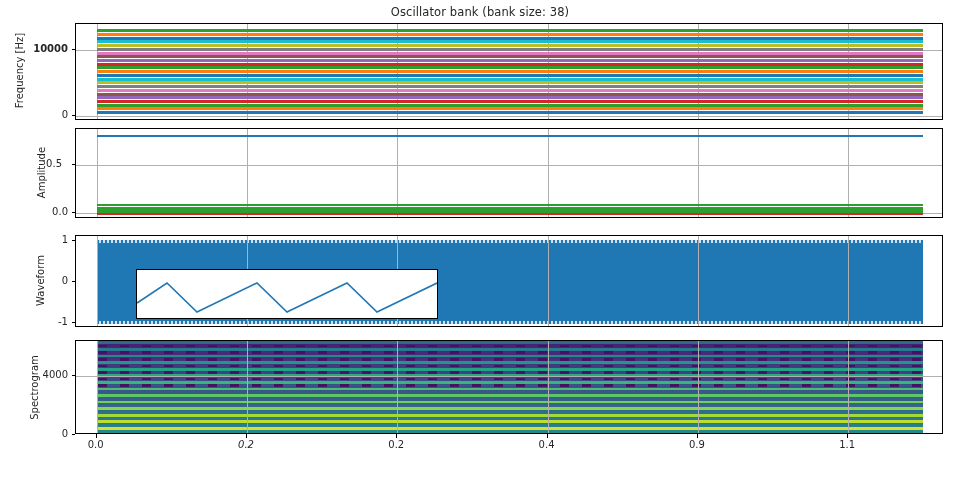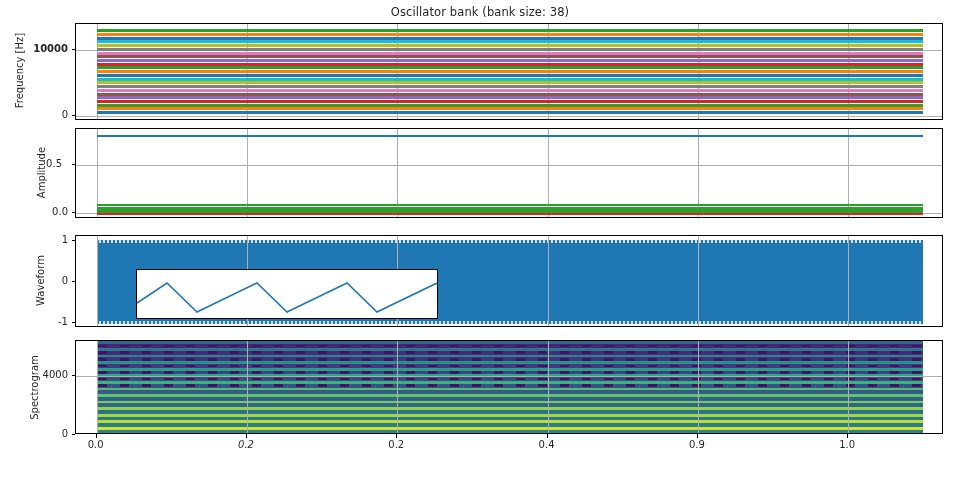--- a/index.html
+++ b/index.html
@@ -376,17 +376,17 @@
       <div class="xtick" style="left: 70.6667px; width: 50px; top: 440px;">0.0</div>
       <div class="tickmark-x" style="left: 95.6667px; top: 434px;"></div>
       <div class="xtick" style="left: 220.97px; width: 50px; top: 440px; font-style: italic;">0.2</div>
       <div class="tickmark-x" style="left: 245.97px; top: 434px;"></div>
       <div class="xtick" style="left: 371.273px; width: 50px; top: 440px;">0.2</div>
       <div class="tickmark-x" style="left: 396.273px; top: 434px;"></div>
       <div class="xtick" style="left: 521.576px; width: 50px; top: 440px;">0.4</div>
       <div class="tickmark-x" style="left: 546.576px; top: 434px;"></div>
       <div class="xtick" style="left: 671.879px; width: 50px; top: 440px;">0.9</div>
       <div class="tickmark-x" style="left: 696.879px; top: 434px;"></div>
-      <div class="xtick" style="left: 822.182px; width: 50px; top: 440px;">1.0</div>
+      <div class="xtick" style="left: 822.182px; width: 50px; top: 440px;">1.1</div>
       <div class="tickmark-x" style="left: 847.182px; top: 434px;"></div>
     </div>
 
 </div>
 
 </body></html>

